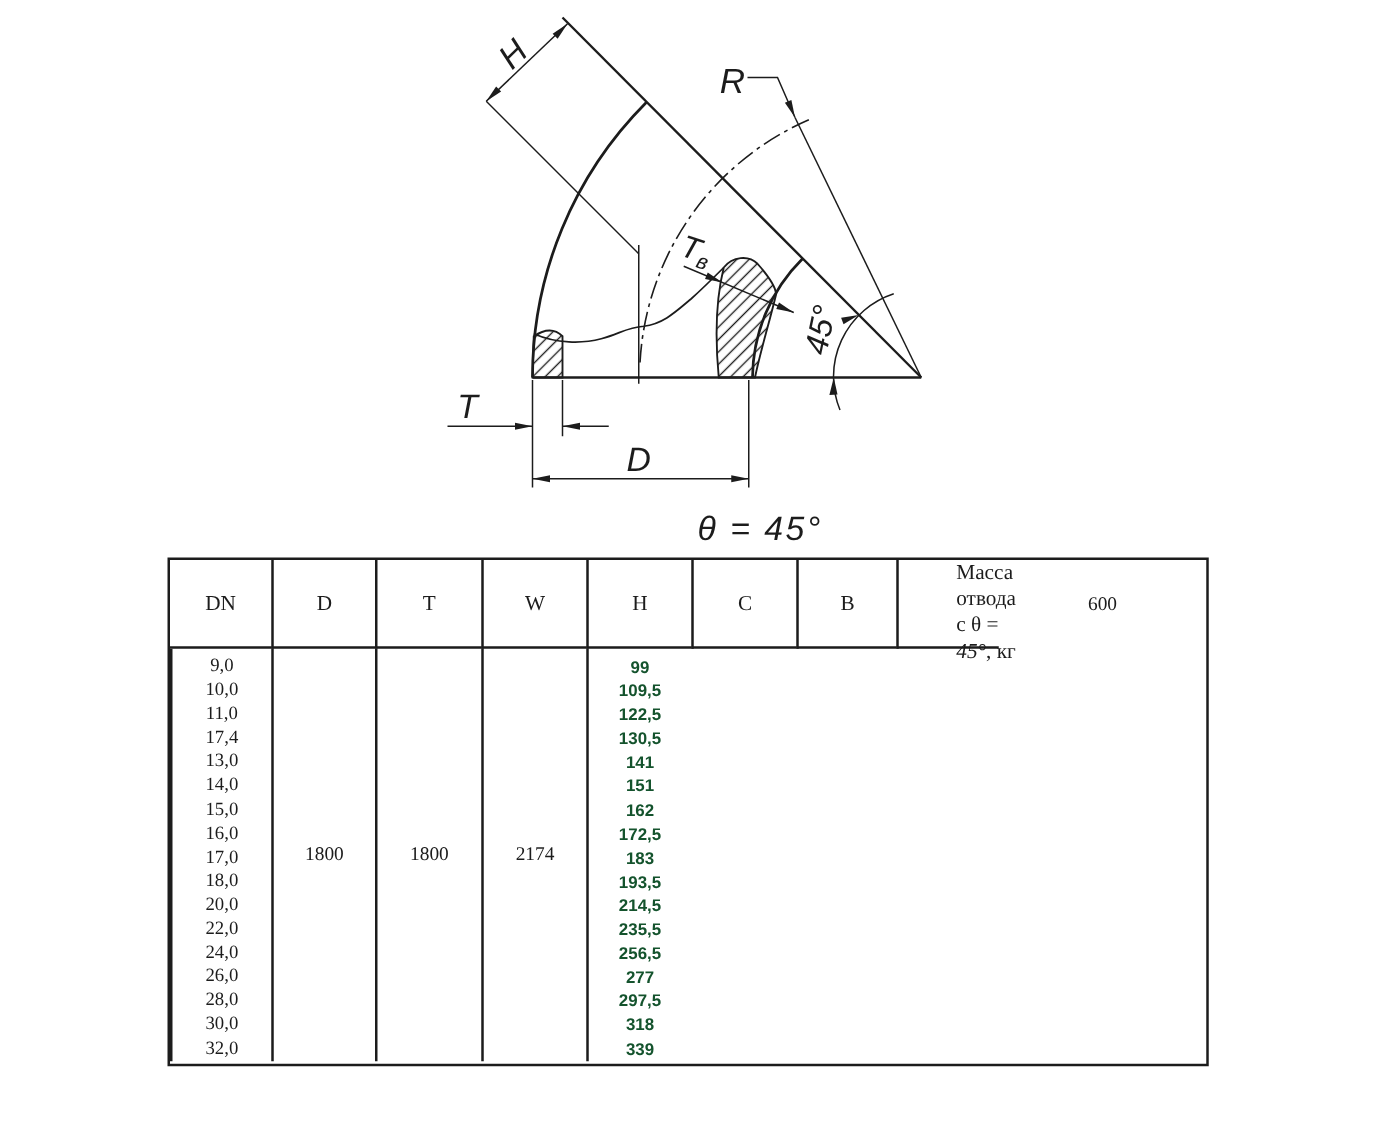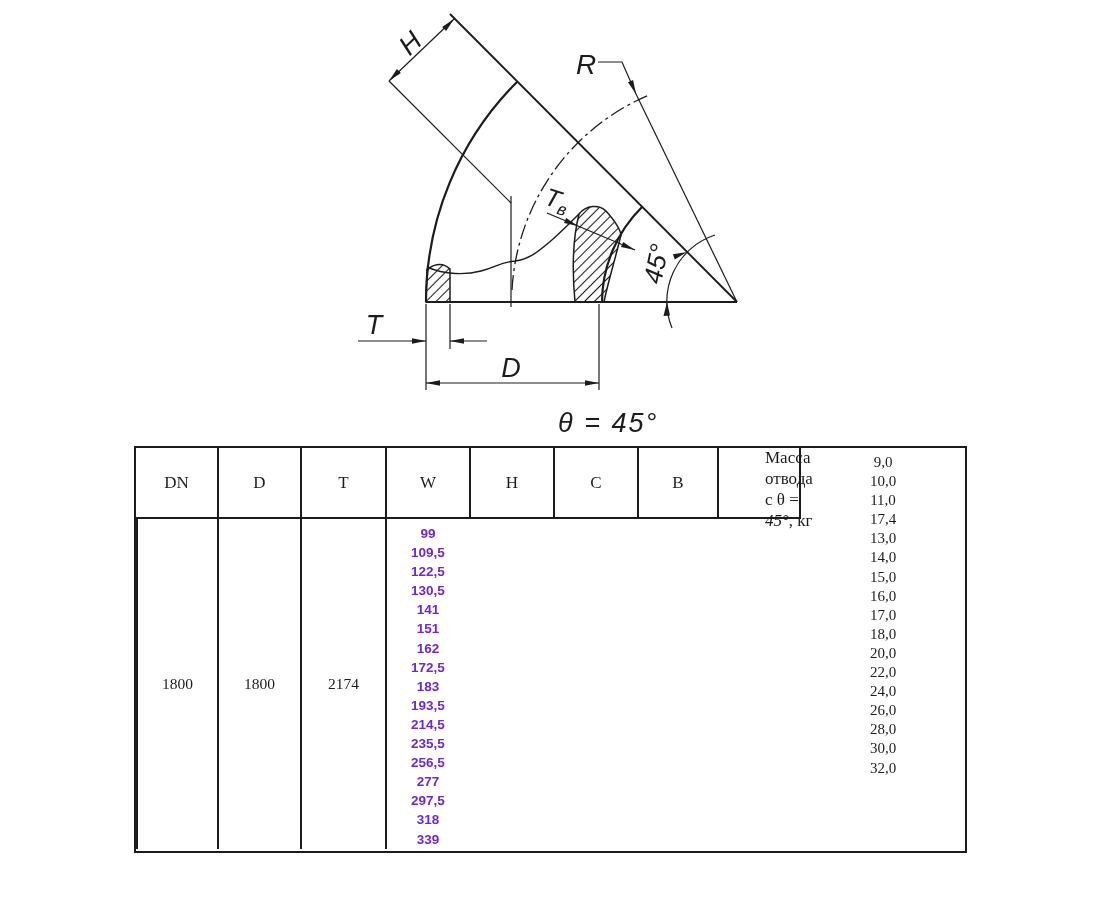--- a/index.html
+++ b/index.html
@@ -13,21 +13,21 @@
        grid-template-columns:81px 83px 85px 84px 84px 84px 80px 82px 166px;
        grid-template-rows:71px 330px;}
   .cell{border-left:2px solid #1c1c1c;border-top:0;box-sizing:border-box;
         display:flex;align-items:center;justify-content:center;text-align:center;}
   .cell.first{border-left:0;}
   .hdr{border-bottom:2px solid #1c1c1c;font-size:17px;line-height:21px;}
   .body-cell{font-size:15.5px;}
   .list-cell{align-items:flex-start;padding-top:5px;}
   .vlist div{line-height:19.1px;font-size:15px;}
   .vlist.mass div{font-family:"Liberation Sans", sans-serif;font-weight:700;font-size:13.5px;
-                  line-height:19.1px;color:#6d28d9;}
+                  line-height:19.1px;color:#14532d;}
   .mass-hdr{display:block;padding-top:12px;margin-left:36px;}
   .ital{font-style:italic;}
 </style>
 </head>
 <body>
 
 <div id="stage">
 
   <svg width="1100" height="462" viewBox="0 0 1100 462" style="position:absolute;left:0;top:0;">
     <defs>
@@ -115,20 +115,21 @@
     <div class="cell hdr">H</div>
     <div class="cell hdr">C</div>
     <div class="cell hdr">B</div>
     <div class="cell hdr" style="text-align:left;justify-content:flex-start;padding-left:10px;">
       <span class="mass-hdr">
         <span>Масса отвода</span><br>
         <span><span>с θ = </span><span class="ital">45°</span><span>, кг</span></span>
       </span>
     </div>
 
+    <div class="cell body-cell first">600</div>
     <div class="cell body-cell list-cell">
       <div class="vlist">
           <div>9,0</div>
           <div>10,0</div>
           <div>11,0</div>
           <div>17,4</div>
           <div>13,0</div>
           <div>14,0</div>
           <div>15,0</div>
           <div>16,0</div>

